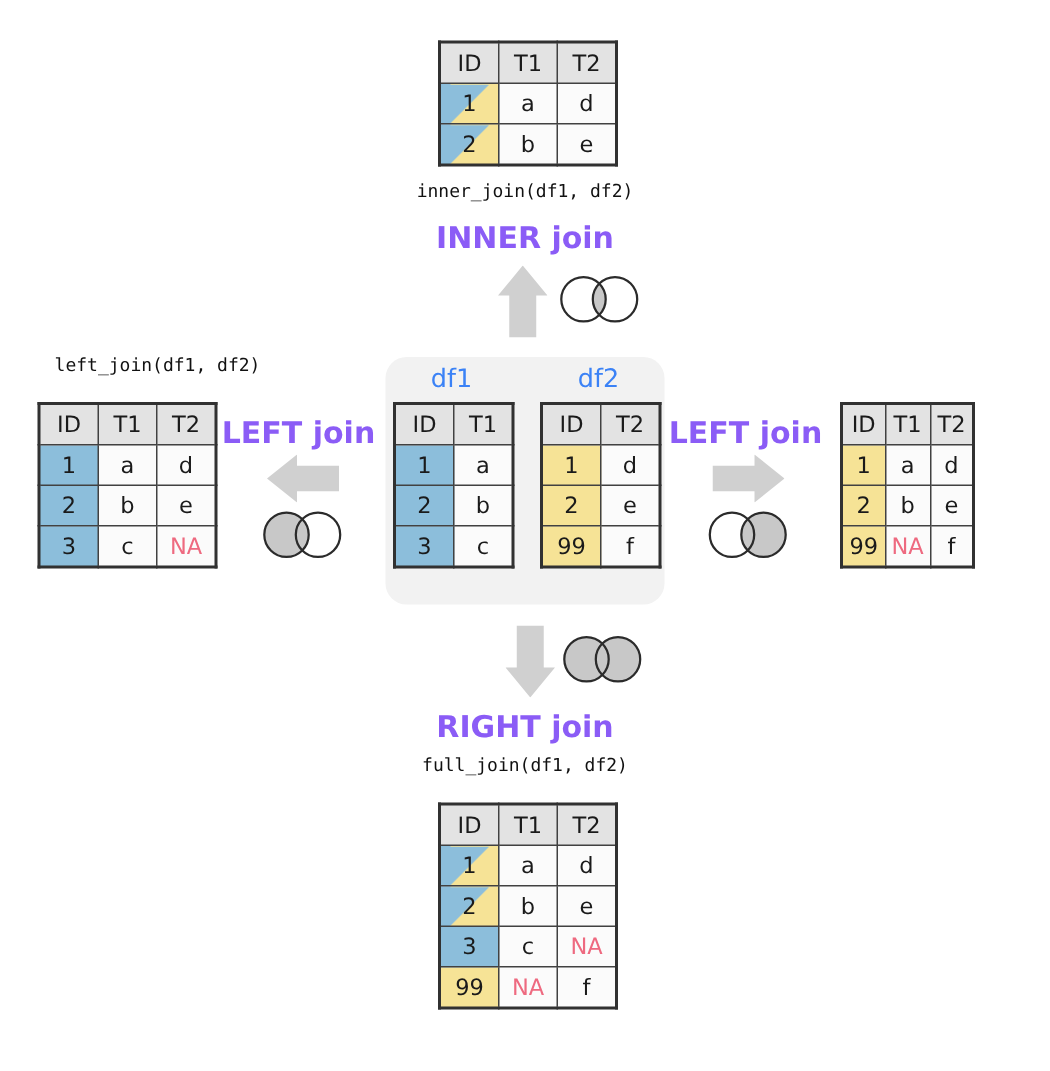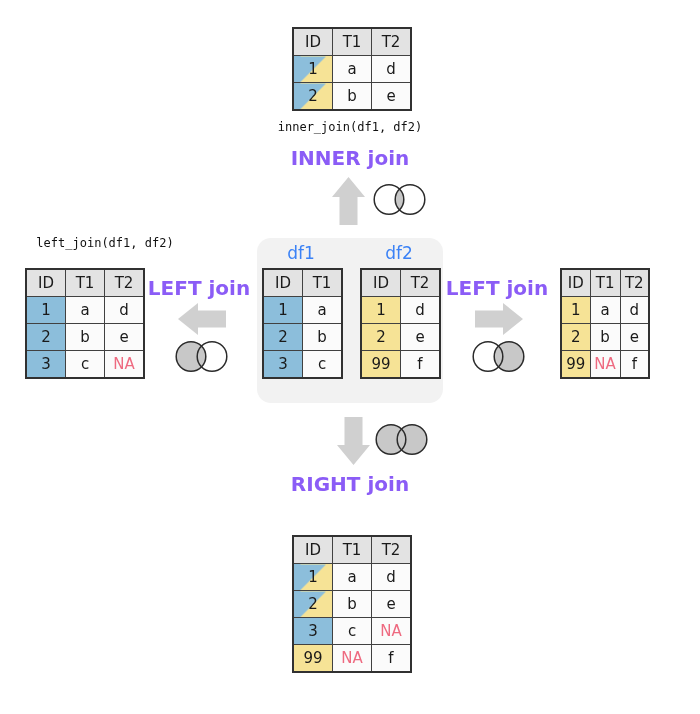--- a/index.html
+++ b/index.html
@@ -240,20 +240,21 @@
 
   <svg class="abs" style="left:375px; top:423px;" width="53" height="33" viewBox="0 0 53 33">
     <circle class="venn-fill" cx="16" cy="16.5" r="14.8"></circle>
     <circle class="venn-fill" cx="37" cy="16.5" r="14.8"></circle>
     <circle class="venn-stroke" cx="16" cy="16.5" r="14.8"></circle>
     <circle class="venn-stroke" cx="37" cy="16.5" r="14.8"></circle>
   </svg>
 
   <div class="abs join-label centered" style="left:350px; top:474px;">RIGHT join</div>
 
+  <div class="abs code centered" style="left:350px; top:500px;">full_join(df1, df2)</div>
 
   <div class="abs" style="left:292px; top:535px;">
       <table>
         <tbody>
           <tr>
             <td class="cell cell-h">ID</td>
             <td class="cell cell-h">T1</td>
             <td class="cell cell-h">T2</td>
           </tr>
           <tr>

